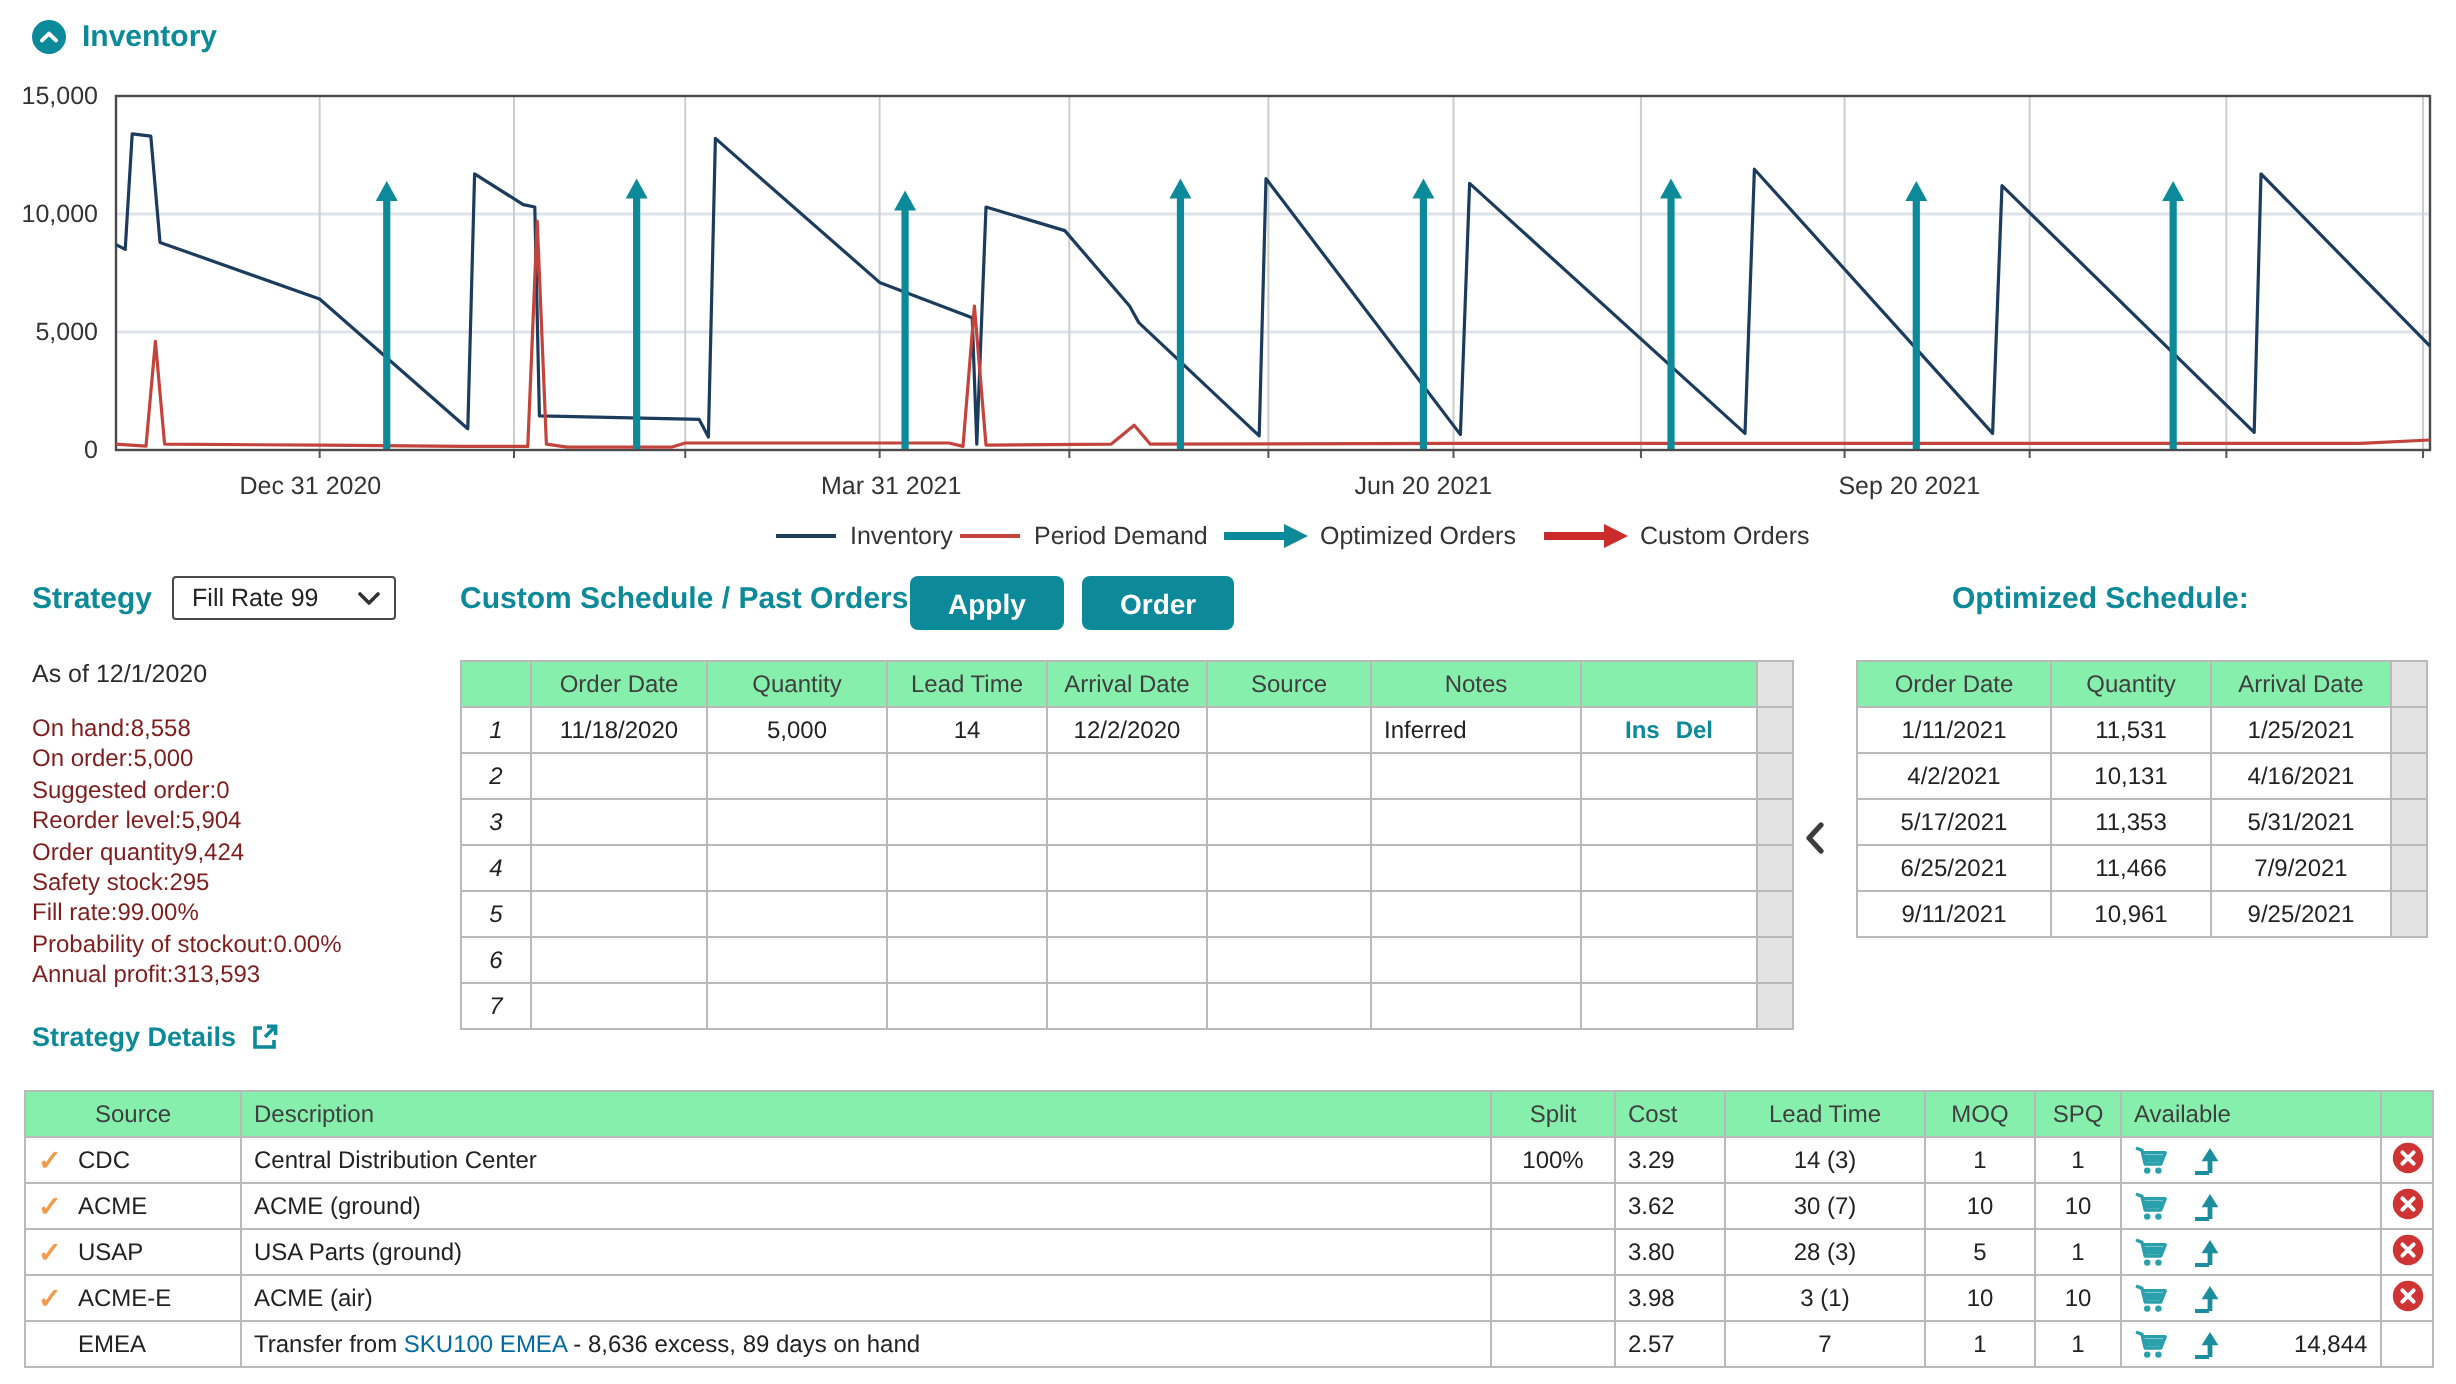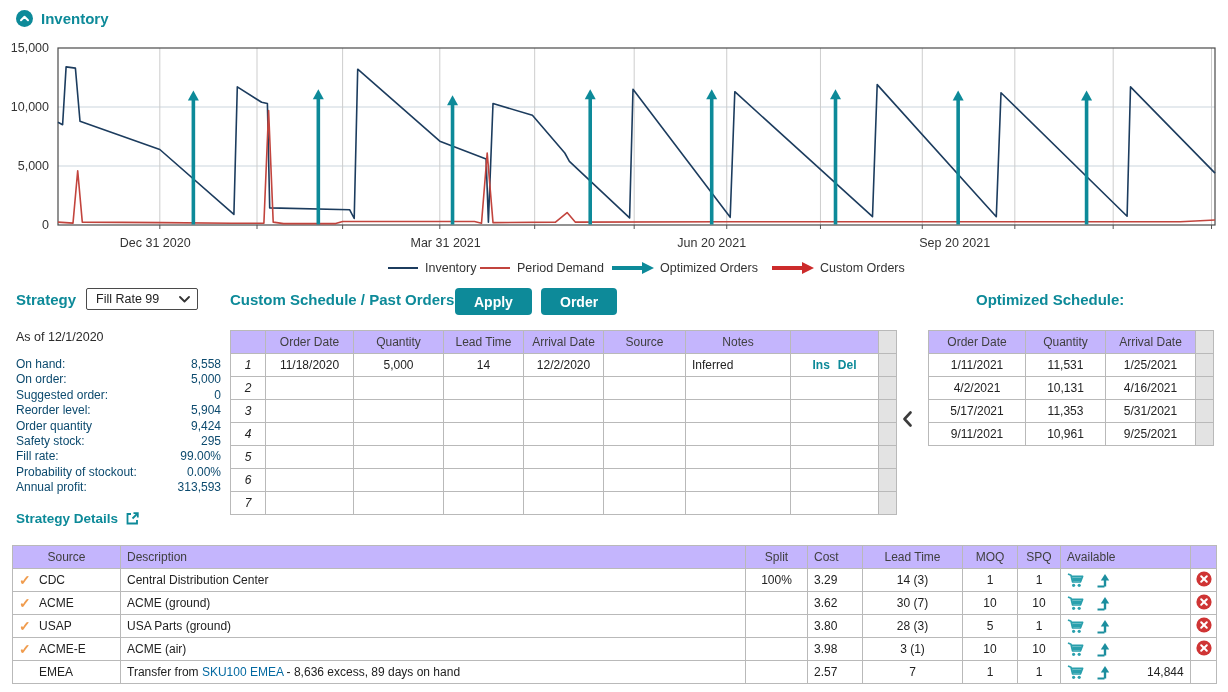--- a/index.html
+++ b/index.html
@@ -18,38 +18,38 @@
   
   #strategy-panel { left:16px; top:288px; width:205px; }
   #strategy-head { display:flex; align-items:center; gap:10px; }
   #strategy-select {
     width:112px; height:22px; border:1px solid #4a4a4a; border-radius:2px;
     display:flex; align-items:center; justify-content:space-between;
     padding:0 7px 0 9px; font-size:12.5px; color:#222; background:#fff; cursor:pointer;
   }
   #as-of { margin-top:20px; font-size:12.5px; color:#2b2b2b; }
   #stats-list { margin-top:13px; }
-  .stat-row { display:flex; justify-content:space-between; line-height:15.4px; font-size:12px; color:#0c4a6e; }
+  .stat-row { display:flex; justify-content:flex-start; line-height:15.4px; font-size:12px; color:#7f1d1d; }
   #strategy-details { margin-top:15px; display:flex; align-items:center; gap:7px;
     color:#0d8a99; font-size:13.5px; font-weight:600; cursor:pointer; }
 
   
   #custom-head { left:230px; top:291px; }
   .btn {
     position:absolute; top:288px; height:27px; padding:0 19px;
     background:#0d8a99; color:#fff; border:none; border-radius:4px;
     font-family:"Liberation Sans",sans-serif; font-size:14px; font-weight:700; cursor:pointer;
   }
   #apply-btn { left:455px; }
   #order-btn { left:541px; }
 
   table { border-collapse:collapse; table-layout:fixed; }
   th, td { border:1px solid #b9b9b9; padding:0 6px; height:23px; font-weight:normal;
            font-size:12px; color:#222; overflow:hidden; white-space:nowrap; }
-  th { background:#c4b5fd; color:#3f3f3f; }
+  th { background:#86efac; color:#3f3f3f; }
   .scroll-col { background:#e3e3e3; }
   .rownum { font-style:italic; text-align:center; color:#222; }
   .c { text-align:center; }
   .link { color:#0369a1; cursor:pointer; }
   .ins-del { color:#0d8a99; font-weight:700; text-align:center; }
   .ins-del span { margin:0 4px; cursor:pointer; }
 
   #custom-table { left:230px; top:330px; }
   #optimized-head { left:976px; top:291px; }
   #optimized-table { left:928px; top:330px; }
@@ -370,20 +370,26 @@
         <td class="c">4/16/2021</td>
         <td class="scroll-col"></td>
       </tr>
       <tr>
         <td class="c">5/17/2021</td>
         <td class="c">11,353</td>
         <td class="c">5/31/2021</td>
         <td class="scroll-col"></td>
       </tr>
       <tr>
+        <td class="c">6/25/2021</td>
+        <td class="c">11,466</td>
+        <td class="c">7/9/2021</td>
+        <td class="scroll-col"></td>
+      </tr>
+      <tr>
         <td class="c">9/11/2021</td>
         <td class="c">10,961</td>
         <td class="c">9/25/2021</td>
         <td class="scroll-col"></td>
       </tr>
     </tbody>
 </table>
 
 <table id="sources-table" class="abs">
   <colgroup>

